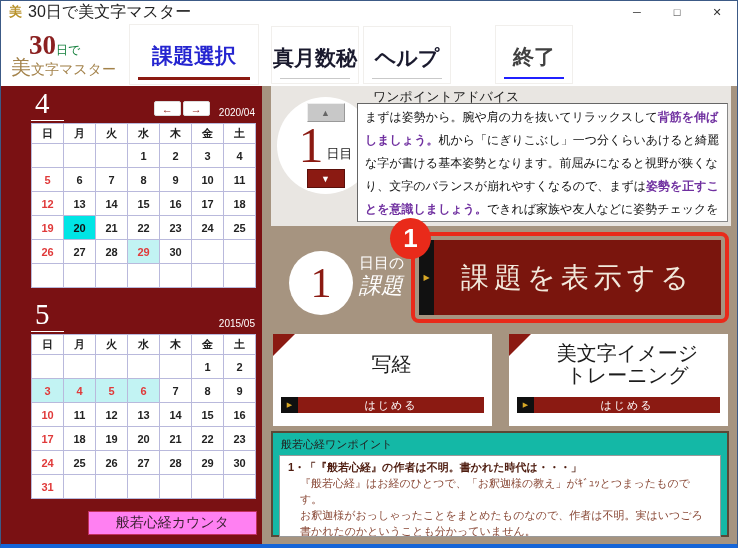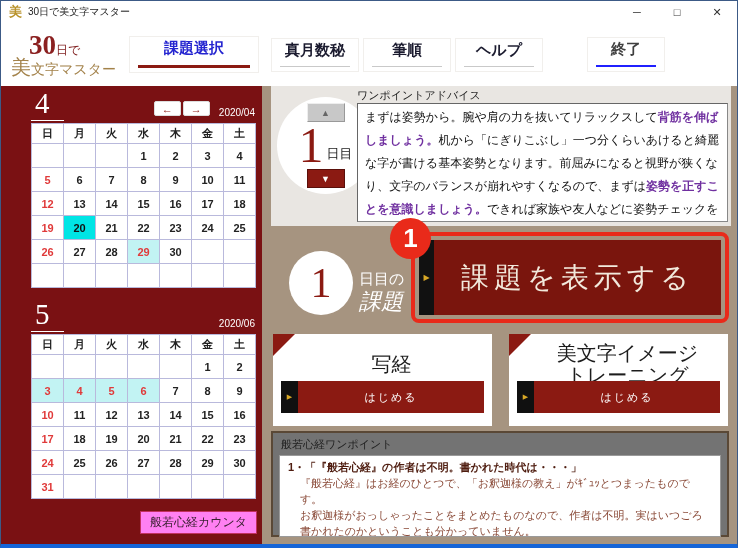--- a/index.html
+++ b/index.html
@@ -6,34 +6,34 @@
   html,body { width:738px; height:548px; }
   body { font-family:"Liberation Sans", sans-serif; }
   .window{
     width:738px; height:548px; background:#a69480;
     border:1px solid #3c5a86; border-bottom:4px solid #1565d8;
     display:flex; flex-direction:column; overflow:hidden; position:relative;
   }
   
   .titlebar{ height:22px; background:#ffffff; display:flex; align-items:center; flex-shrink:0; }
   .app-icon{ color:#b8922a; font-size:13px; font-weight:bold; margin:0 6px 0 8px; font-family:"Liberation Serif", serif;}
-  .title-text{ font-size:10px; color:#222; }
+  .title-text{ font-size:16px; color:#222; }
   .win-controls{ margin-left:auto; display:flex; height:100%; }
   .win-btn{ width:40px; display:flex; align-items:center; justify-content:center; font-size:11px; color:#333; cursor:default;}
   
   .navbar{ height:63px; background:#ffffff; display:flex; align-items:center; flex-shrink:0; }
   .logo{ width:128px; padding-left:10px; font-family:"Liberation Serif", serif; line-height:1; }
   .logo .l1{ padding-left:18px; white-space:nowrap; }
   .logo .num{ font-size:27px; color:#8b2020; font-weight:bold; }
-  .logo .sfx{ font-size:12px; color:#7f1d1d; }
+  .logo .sfx{ font-size:12px; color:#15803d; }
   .logo .l2{ white-space:nowrap; margin-top:-2px;}
   .logo .bi{ font-size:20px; color:#a3824a; }
   .logo .rest{ font-size:14px; color:#a3824a; }
-  .navbtn{ background:#fff; border:1px solid #f1efec; width:88px; margin-right:4px; padding:2px 0 4px 0;
-    text-align:center; font-family:"Liberation Serif", serif; font-size:15px; font-weight:bold; color:#1a1a2e; cursor:pointer;}
+  .navbtn{ background:#fff; border:1px solid #f1efec; width:88px; margin-right:4px; padding:17px 0 4px 0;
+    text-align:center; font-family:"Liberation Serif", serif; font-size:21px; font-weight:bold; color:#1a1a2e; cursor:pointer;}
   .navbtn .u{ height:1px; background:#c9c9c9; margin:6px 8px 0 8px; }
   .navbtn.active{ width:130px; margin-right:12px; color:#2525d0; }
   .navbtn.active .u{ height:3px; background:#8b1a12; margin-top:7px;}
   .navbtn.exit{ width:78px; margin-left:40px; margin-right:4px; color:#404040;}
   .navbtn.exit .u{ height:2px; background:#2020ff; }
   
   .main{ flex:1; display:flex; position:relative; }
   .left-panel{ width:261px; background:#7a1113; padding-top:3px; flex-shrink:0; }
   .cal-head{ display:flex; align-items:flex-end; margin:0 6px 2px 30px; width:226px; color:#fff; }
   .month-num{ font-family:"Liberation Serif", serif; font-size:29px; line-height:1; padding:0 14px 2px 4px; border-bottom:1px solid #fff;}
@@ -43,66 +43,66 @@
   .month-label{ font-size:10px; margin:0 2px 3px 8px; }
   .cal-wrap{ margin-left:30px; }
   table.cal{ border-collapse:collapse; background:#fff; }
   table.cal th{ width:32px; height:20px; font-size:11px; font-weight:bold; color:#222; border:1px solid #b9b9dc; }
   table.cal td{ width:32px; height:24px; font-size:11px; font-weight:bold; color:#222; text-align:center; border:1px solid #b9b9dc; }
   table.cal td.sun{ color:#e03a3a; }
   table.cal td.sel{ background:#00e5e5; color:#111; }
   table.cal td.hol{ background:#c2f3f3; color:#e03a3a; }
   .may-gap{ height:12px; }
   .counter-row{ width:256px; text-align:right; margin-top:12px; }
-  .pink-btn{ background:#ff80f2; border:1px solid #c23060; color:#3a2030; font-size:12px; padding:2px 9px; cursor:pointer;}
+  .pink-btn{ background:#ff80f2; border:1px solid #c23060; color:#3a2030; font-size:14px; padding:2px 27px; cursor:pointer;}
   
   .right-content{ margin-left:9px; width:460px; display:flex; flex-direction:column; }
   .band-top{ height:140px; background:#e9e6e2; position:relative; flex-shrink:0;}
   .day-circle{ position:absolute; left:6px; top:11px; width:97px; height:97px; border-radius:50%; background:#fff;
     display:flex; flex-direction:column; align-items:center; justify-content:space-between; padding:6px 0;}
   .spin-btn{ width:38px; height:19px; display:flex; align-items:center; justify-content:center; font-size:9px; cursor:pointer;}
   .spin-up{ background:#c8c8c8; border:1px solid #999; border-top-color:#eee; border-left-color:#eee; color:#666;}
   .spin-down{ background:#8b1a12; border:1px solid #5a0f0a; color:#fff;}
   .day-mid{ display:flex; align-items:flex-end; }
   .day-value{ font-family:"Liberation Serif", serif; font-size:50px; line-height:0.85; color:#8b1a12; }
   .day-unit{ font-size:13px; color:#222; margin:0 0 4px 3px; }
-  .advice-label{ position:absolute; left:86px; top:2px; font-size:11px; color:#222; }
+  .advice-label{ position:absolute; left:102px; top:2px; font-size:13px; color:#222; }
   .advice-box{ position:absolute; left:86px; top:17px; width:371px; height:119px; background:#fff;
     border:1px solid #888; border-top-color:#666; border-left-color:#666;
     padding:2px 7px; font-size:12px; line-height:23px; color:#111; overflow:hidden;}
   .advice-box .em{ color:#7030a0; font-weight:bold; }
   .band-mid{ height:205px; background:#a69480; position:relative; flex-shrink:0;}
   .task-circle{ position:absolute; left:18px; top:25px; width:64px; height:64px; border-radius:50%; background:#fff;
     display:flex; align-items:center; justify-content:center;}
   .task-circle .n{ font-family:"Liberation Serif", serif; font-size:42px; color:#8b1a12; line-height:1;}
   .task-label{ position:absolute; left:88px; top:27px; color:#fff; }
-  .task-label .t1{ font-size:15px; line-height:20px;margin-top:16px;}
+  .task-label .t1{ font-size:15px; line-height:20px;}
   .task-label .t2{ font-size:22px; line-height:26px;font-style:italic;}
   .highlight{ position:absolute; left:140px; top:6px; width:318px; height:91px;
     border:4px solid #e92a1a; border-radius:8px; padding:4px; pointer-events:none;}
   .show-btn{ width:100%; height:100%; background:#7a150d; display:flex; pointer-events:auto; cursor:pointer;}
   .show-btn .strip{ width:15px; background:#111; display:flex; align-items:center; justify-content:center;
     color:#d8a826; font-size:8px;}
   .show-btn .lbl{ flex:1; display:flex; align-items:center; justify-content:center;
     font-family:"Liberation Serif", serif; font-size:28px; letter-spacing:5px; color:#f2e9dc;}
   .badge{ position:absolute; left:119px; top:-8px; width:41px; height:41px; border-radius:50%;
     background:#e92a1a; color:#fff; font-size:26px; font-weight:bold;
     display:flex; align-items:center; justify-content:center; z-index:3;}
   .cards-row{ position:absolute; left:2px; top:108px; display:flex; gap:17px; }
   .card{ width:219px; height:92px; background:#fff; position:relative; }
   .card .corner{ position:absolute; left:0; top:0; width:0; height:0;
     border-top:22px solid #8b1a12; border-right:22px solid transparent;}
   .card .title{ height:60px; display:flex; align-items:center; justify-content:center; text-align:center;
     font-family:"Liberation Serif", serif; font-size:20px; line-height:22px; color:#1c1c1c; white-space:pre-line;margin-left:18px;}
-  .start-bar{ position:absolute; left:8px; right:8px; bottom:13px; height:32px; background:#8b1a12; display:flex; cursor:pointer;}
+  .start-bar{ position:absolute; left:8px; right:8px; bottom:13px; height:16px; background:#8b1a12; display:flex; cursor:pointer;}
   .start-bar .sq{ width:17px; background:#101010; display:flex; align-items:center; justify-content:center;
     color:#d8a826; font-size:7px;}
   .start-bar .sl{ flex:1; display:flex; align-items:center; justify-content:center;
     color:#fff; font-size:11px; letter-spacing:2px;}
-  .wisdom-box{ height:106px; width:458px; border:2px solid #5a4836; background:#737373; padding:3px 6px; flex-shrink:0;}
+  .wisdom-box{ height:106px; width:458px; border:2px solid #5a4836; background:#14b8a6; padding:3px 6px; flex-shrink:0;}
   .wisdom-label{ font-size:11px; color:#222; margin:1px 0 3px 2px; }
   .wisdom-inner{ background:#fff; border:1px solid #9a9a9a; height:82px; padding:3px 8px; overflow:hidden;}
   .w-line{ font-size:11px; line-height:16px; color:#8a4a38; padding-left:12px;}
   .w-line.head{ font-weight:bold; color:#4f1d10; padding-left:0;}
 </style>
 </head>
 <body>
 
 <div class="window">
 
@@ -119,23 +119,20 @@
   <div class="navbar">
     <div class="logo">
       <div class="l1"><span class="num">30</span><span class="sfx">日で</span></div>
       <div class="l2"><span class="bi">美</span><span class="rest">文字マスター</span></div>
     </div>
     <div class="navbtn active">
       <span>課題選択</span><div class="u"></div>
     </div>
     <div class="navbtn">
       <span>真月数秘</span><div class="u"></div>
-    </div>
-    <div class="navbtn">
-      <span>筆順</span><div class="u"></div>
     </div>
     <div class="navbtn">
       <span>ヘルプ</span><div class="u"></div>
     </div>
     <div class="navbtn exit">
       <span>終了</span><div class="u"></div>
     </div>
   </div>
 
   <div class="main">
@@ -218,21 +215,21 @@
                 <td></td>
                 <td></td>
               </tr>
             </tbody>
           </table>
         </div>
       <div class="may-gap"></div>
       <div class="cal-head">
         <span class="month-num">5</span>
         <span class="spacer"></span>
-        <span class="month-label">2020/06</span>
+        <span class="month-label">2015/05</span>
       </div>
       <div class="cal-wrap">
           <table class="cal">
             <tbody>
               <tr>
                 <th>日</th>
                 <th>月</th>
                 <th>火</th>
                 <th>水</th>
                 <th>木</th>

